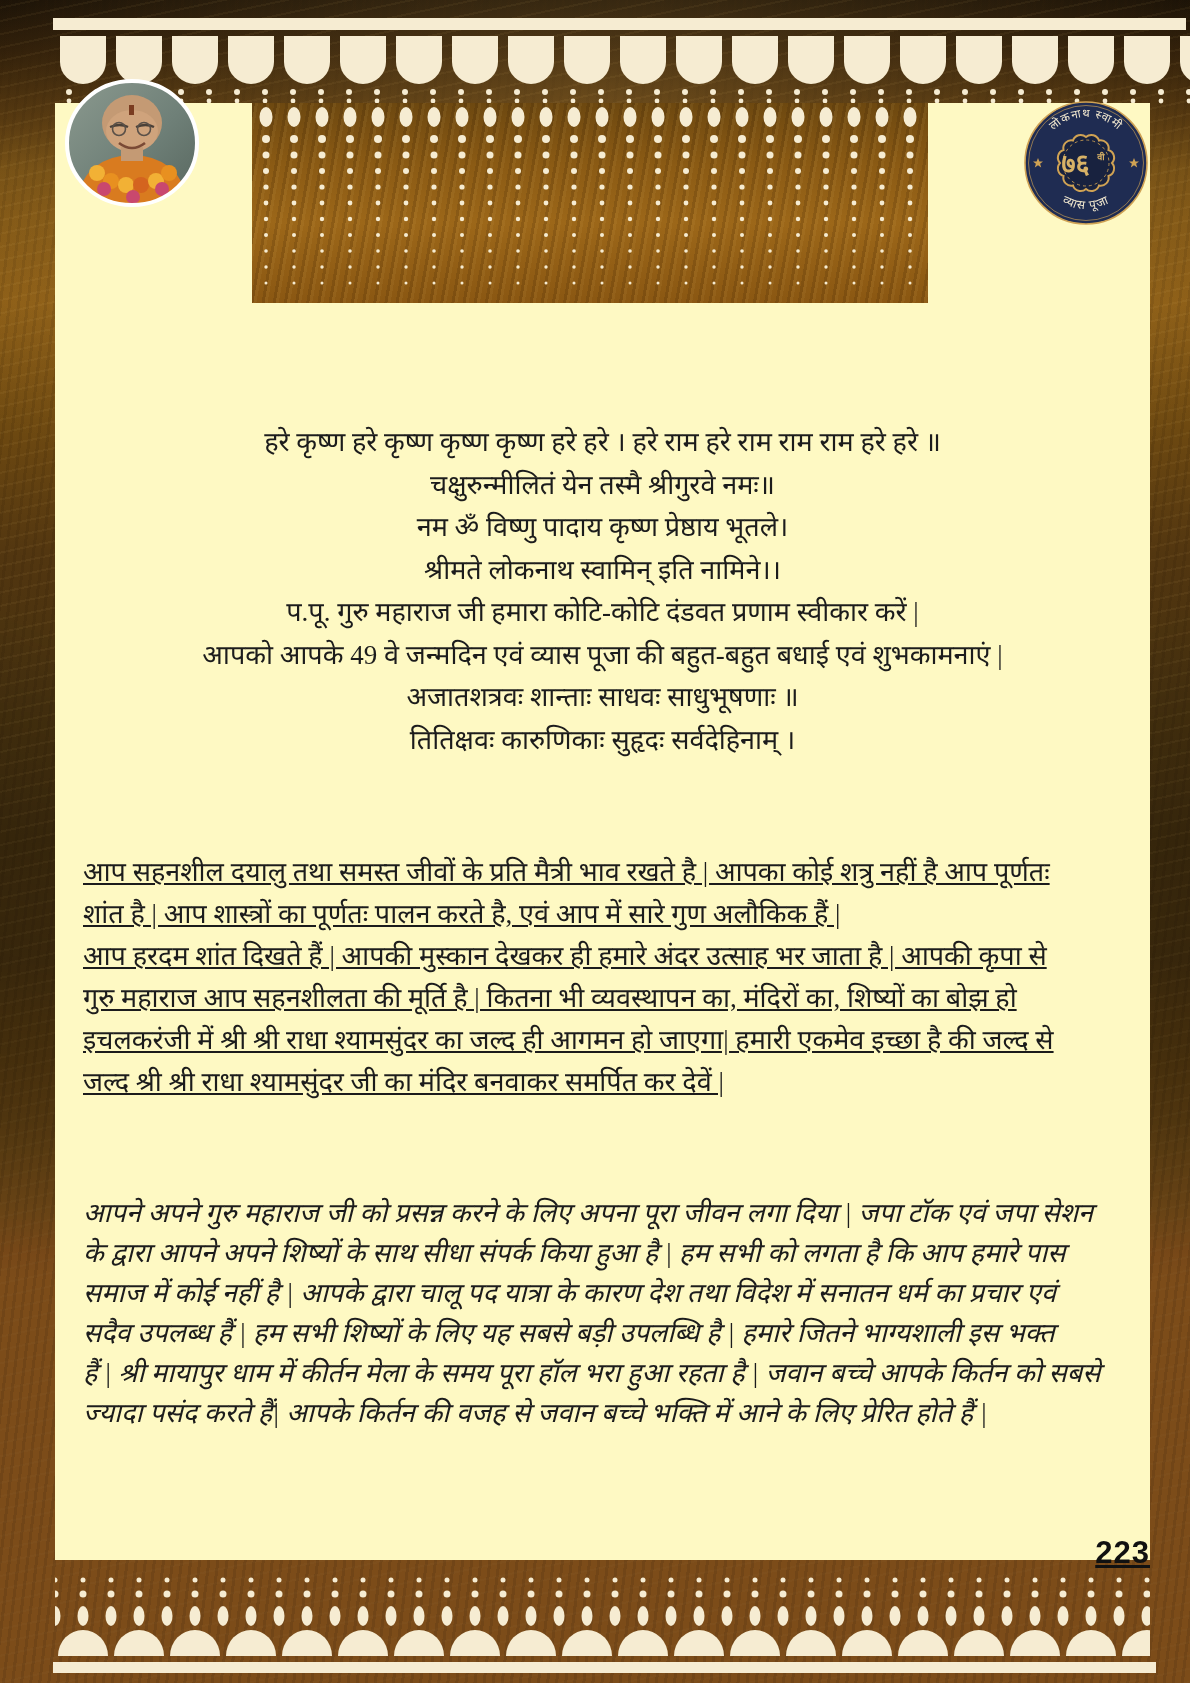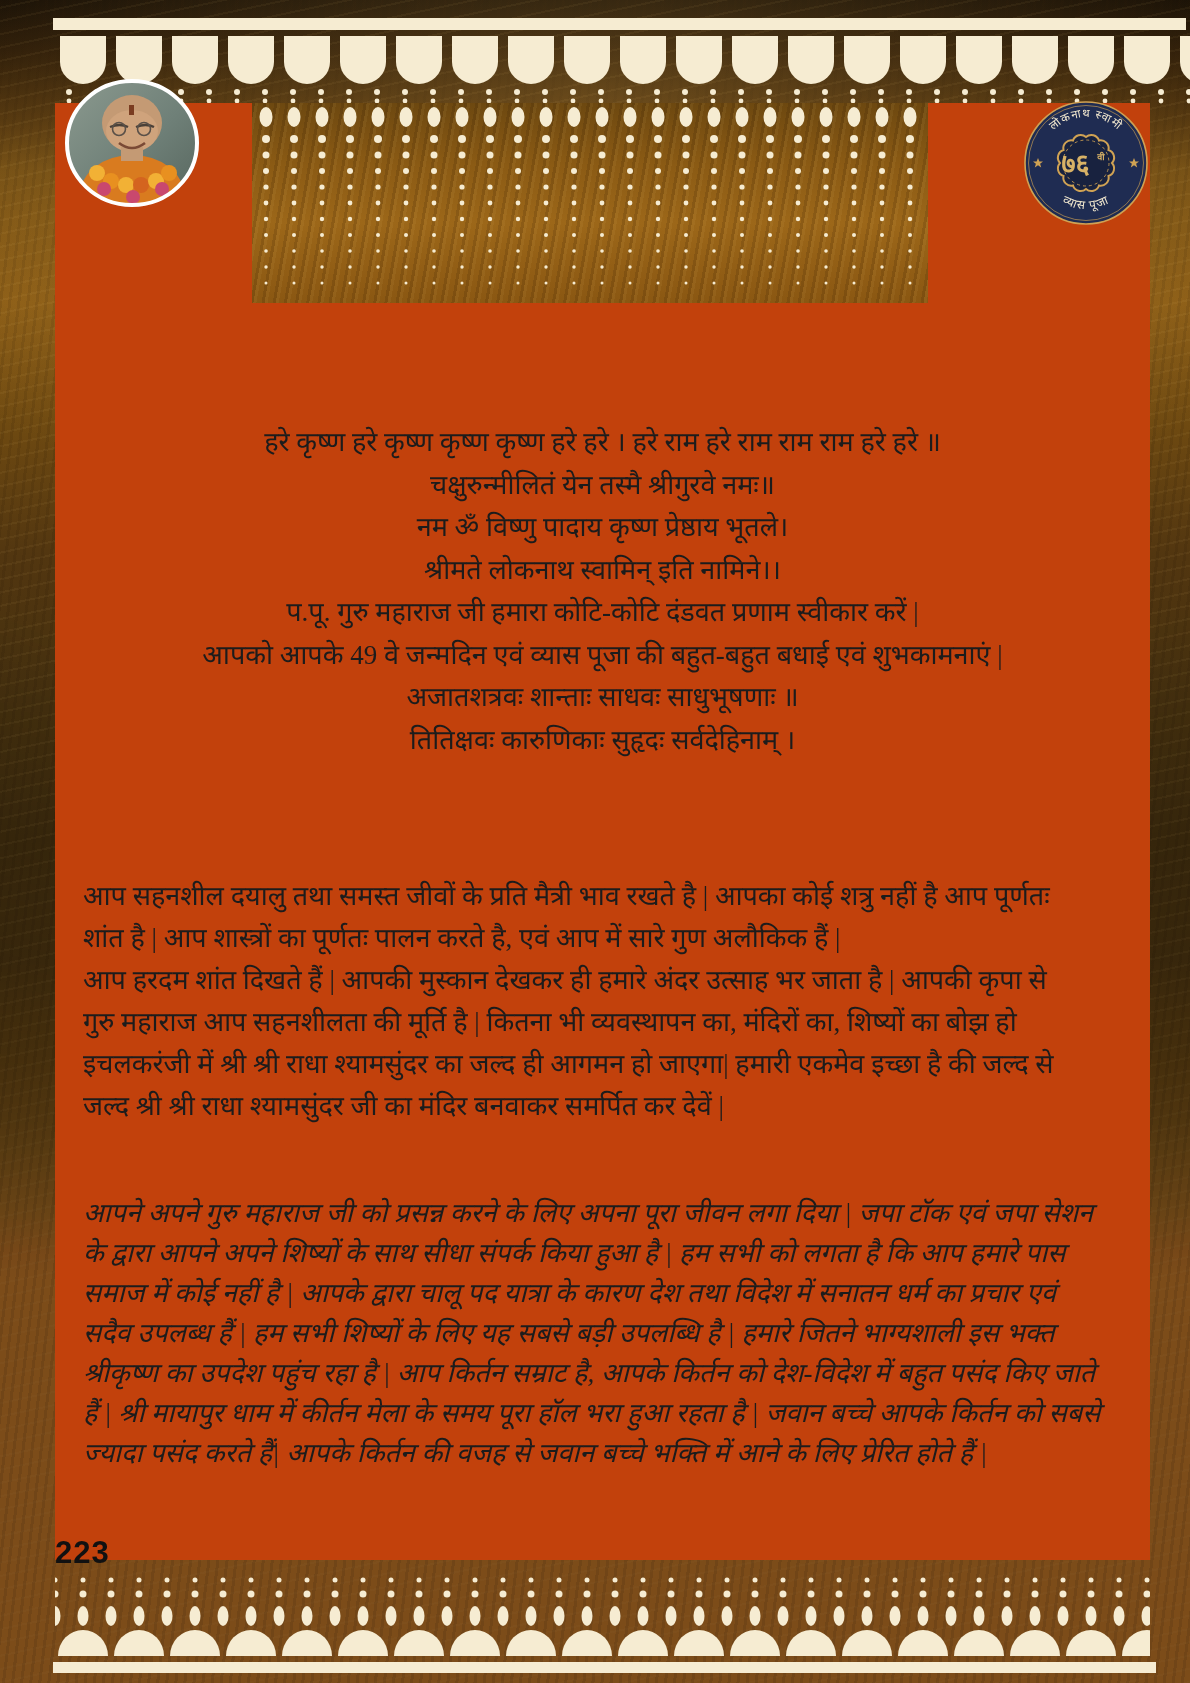--- a/index.html
+++ b/index.html
@@ -17,36 +17,36 @@
       radial-gradient(120% 45% at 50% 6%, rgba(255,195,90,.22) 0%, transparent 60%),
       repeating-linear-gradient(97deg, rgba(30,15,0,.10) 0 3px, transparent 3px 9px),
       repeating-linear-gradient(-12deg, rgba(255,214,130,.05) 0 2px, transparent 2px 13px);}
   .bg:after{content:"";position:absolute;inset:0;
     background:radial-gradient(145% 60% at 50% 10%, transparent 55%, rgba(0,0,0,.38) 100%);
     mix-blend-mode:multiply;}
   
   .top-bar{position:absolute;left:53px;top:18px;width:1133px;height:12px;background:#f6ecd2;}
   .top-tongues{position:absolute;left:55px;top:36px;}
   
-  .page{position:absolute;left:55px;top:103px;width:1095px;height:1457px;background:#c2410c;}
+  .page{position:absolute;left:55px;top:103px;width:1095px;height:1457px;background:#fef9c3;}
   .banner-patch{position:absolute;left:197px;top:0;width:676px;height:200px;
     background:linear-gradient(180deg,#6d4810 0%,#8a5a14 30%,#9c6719 60%,#8a5712 100%);}
   .banner-patch:before{content:"";position:absolute;inset:0;
     background:repeating-linear-gradient(100deg, rgba(40,20,0,.14) 0 3px,
       rgba(255,220,140,.06) 3px 6px, transparent 6px 11px);}
   .banner-strands{position:absolute;left:0;top:0;}
   
   .invocation{position:absolute;left:0;top:318px;width:100%;text-align:center;
     font-size:27px;line-height:42.5px;color:#1c1c1c;}
   .para{position:absolute;left:28px;width:1030px;color:#1c1c1c;font-size:27px;}
-  .para-1{top:772px;line-height:42px;}
+  .para-1{top:748px;line-height:42px;text-decoration:underline;}
   .para-2{top:1090px;line-height:40px;font-style:italic;}
-  .page-number{position:absolute;left:0;top:1432px;width:100%;text-align:left;
+  .page-number{position:absolute;left:0;top:1432px;width:100%;text-align:right;
     font-family:"Liberation Sans","DejaVu Sans",sans-serif;
-    font-weight:bold;font-size:31px;letter-spacing:1px;color:#111;}
+    font-weight:bold;font-size:31px;letter-spacing:1px;color:#111;text-decoration:underline;}
   
   .photo{position:absolute;left:63px;top:77px;}
   .badge{position:absolute;left:1024px;top:101px;}
   
   .bottom-scallops{position:absolute;left:55px;top:1572px;}
   .bottom-bar{position:absolute;left:53px;top:1662px;width:1103px;height:11px;background:#f6ecd2;}
 </style>
 </head>
 <body>
 
@@ -109,21 +109,20 @@
       <div>गुरु महाराज आप सहनशीलता की मूर्ति है | कितना भी व्यवस्थापन का, मंदिरों का, शिष्यों का बोझ हो</div>
       <div>इचलकरंजी में श्री श्री राधा श्यामसुंदर का जल्द ही आगमन हो जाएगा| हमारी एकमेव इच्छा है की जल्द से</div>
       <div>जल्द श्री श्री राधा श्यामसुंदर जी का मंदिर बनवाकर समर्पित कर देवें |</div>
     </div>
 
     <div class="para para-2">
       <div>आपने अपने गुरु महाराज जी को प्रसन्न करने के लिए अपना पूरा जीवन लगा दिया | जपा टॉक एवं जपा सेशन</div>
       <div>के द्वारा आपने अपने शिष्यों के साथ सीधा संपर्क किया हुआ है | हम सभी को लगता है कि आप हमारे पास</div>
       <div>समाज में कोई नहीं है | आपके द्वारा चालू पद यात्रा के कारण देश तथा विदेश में सनातन धर्म का प्रचार एवं</div>
       <div>सदैव उपलब्ध हैं | हम सभी शिष्यों के लिए यह सबसे बड़ी उपलब्धि है | हमारे जितने भाग्यशाली इस भक्त</div>
-      <div>श्रीकृष्ण का उपदेश पहुंच रहा है | आप किर्तन सम्राट है, आपके किर्तन को देश-विदेश में बहुत पसंद किए जाते</div>
       <div>हैं | श्री मायापुर धाम में कीर्तन मेला के समय पूरा हॉल भरा हुआ रहता है | जवान बच्चे आपके किर्तन को सबसे</div>
       <div>ज्यादा पसंद करते हैं| आपके किर्तन की वजह से जवान बच्चे भक्ति में आने के लिए प्रेरित होते हैं |</div>
     </div>
 
     <div class="page-number">223</div>
   </div>
 
   <svg class="photo" width="138" height="132" viewBox="0 0 138 132" xmlns="http://www.w3.org/2000/svg">
     <defs>
       <clipPath id="phc">

